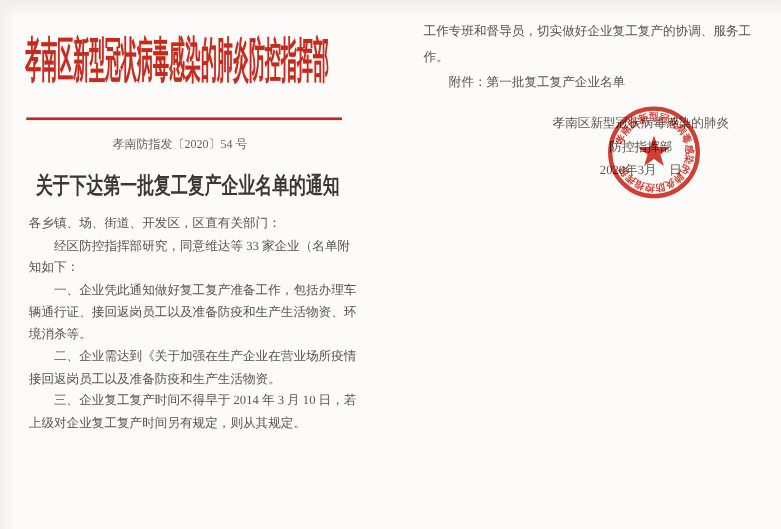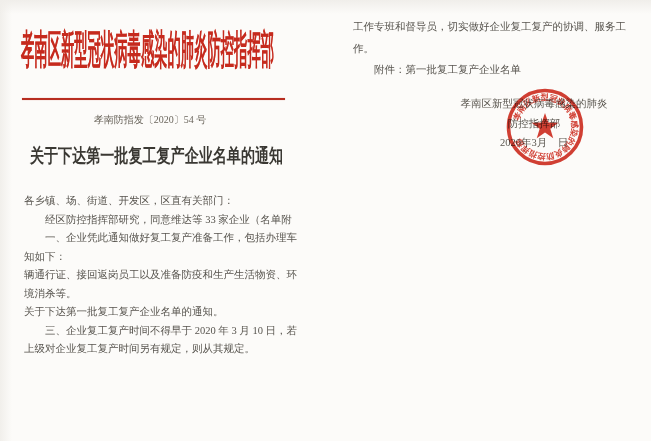--- a/index.html
+++ b/index.html
@@ -41,21 +41,21 @@
     white-space:nowrap;
     transform:scaleX(0.74);transform-origin:left top;
     line-height:1;
   }
   .body-block{
     position:absolute;
     font-size:10.5px;color:#57544e;
     white-space:nowrap;
   }
   .body-block .tline{height:18.5px;line-height:18.5px;}
-  #left-body{left:24px;top:192px;width:262px;}
+  #left-body{left:24px;top:178px;width:262px;}
   
   #right-body{left:353px;top:16px;width:256px;}
   #right-body .tline{height:21.5px;line-height:21.5px;}
   .signature{
     position:absolute;left:428px;top:94px;width:212px;
     font-size:10.5px;color:#5a564f;text-align:center;
   }
   .signature .tline{height:19.5px;line-height:19.5px;white-space:nowrap;}
   
   .seal{
@@ -72,26 +72,27 @@
 
   <div class="red-rule"></div>
 
   <div class="doc-number">孝南防指发〔2020〕54 号</div>
 
   <div class="notice-title">关于下达第一批复工复产企业名单的通知</div>
 
   <div id="left-body" class="body-block">
       <div class="tline">各乡镇、场、街道、开发区，区直有关部门：</div>
       <div class="tline">　　经区防控指挥部研究，同意维达等 33 家企业（名单附</div>
+      <div class="tline">知如下：</div>
       <div class="tline">　　一、企业凭此通知做好复工复产准备工作，包括办理车</div>
-      <div class="tline">知如下：</div>
       <div class="tline">辆通行证、接回返岗员工以及准备防疫和生产生活物资、环</div>
       <div class="tline">境消杀等。</div>
-      <div class="tline">关于下达第一批复工复产企业名单的通知。</div>
-      <div class="tline">　　三、企业复工复产时间不得早于 2020 年 3 月 10 日，若</div>
+      <div class="tline">　　二、企业需达到《关于加强在生产企业在营业场所疫情</div>
+      <div class="tline">接回返岗员工以及准备防疫和生产生活物资。</div>
+      <div class="tline">　　三、企业复工复产时间不得早于 2014 年 3 月 10 日，若</div>
       <div class="tline">上级对企业复工复产时间另有规定，则从其规定。</div>
     </div>
 
   <div id="right-body" class="body-block">
       <div class="tline">工作专班和督导员，切实做好企业复工复产的协调、服务工</div>
       <div class="tline">作。</div>
       <div class="tline">　　附件：第一批复工复产企业名单</div>
     </div>
 
   <div class="signature">

